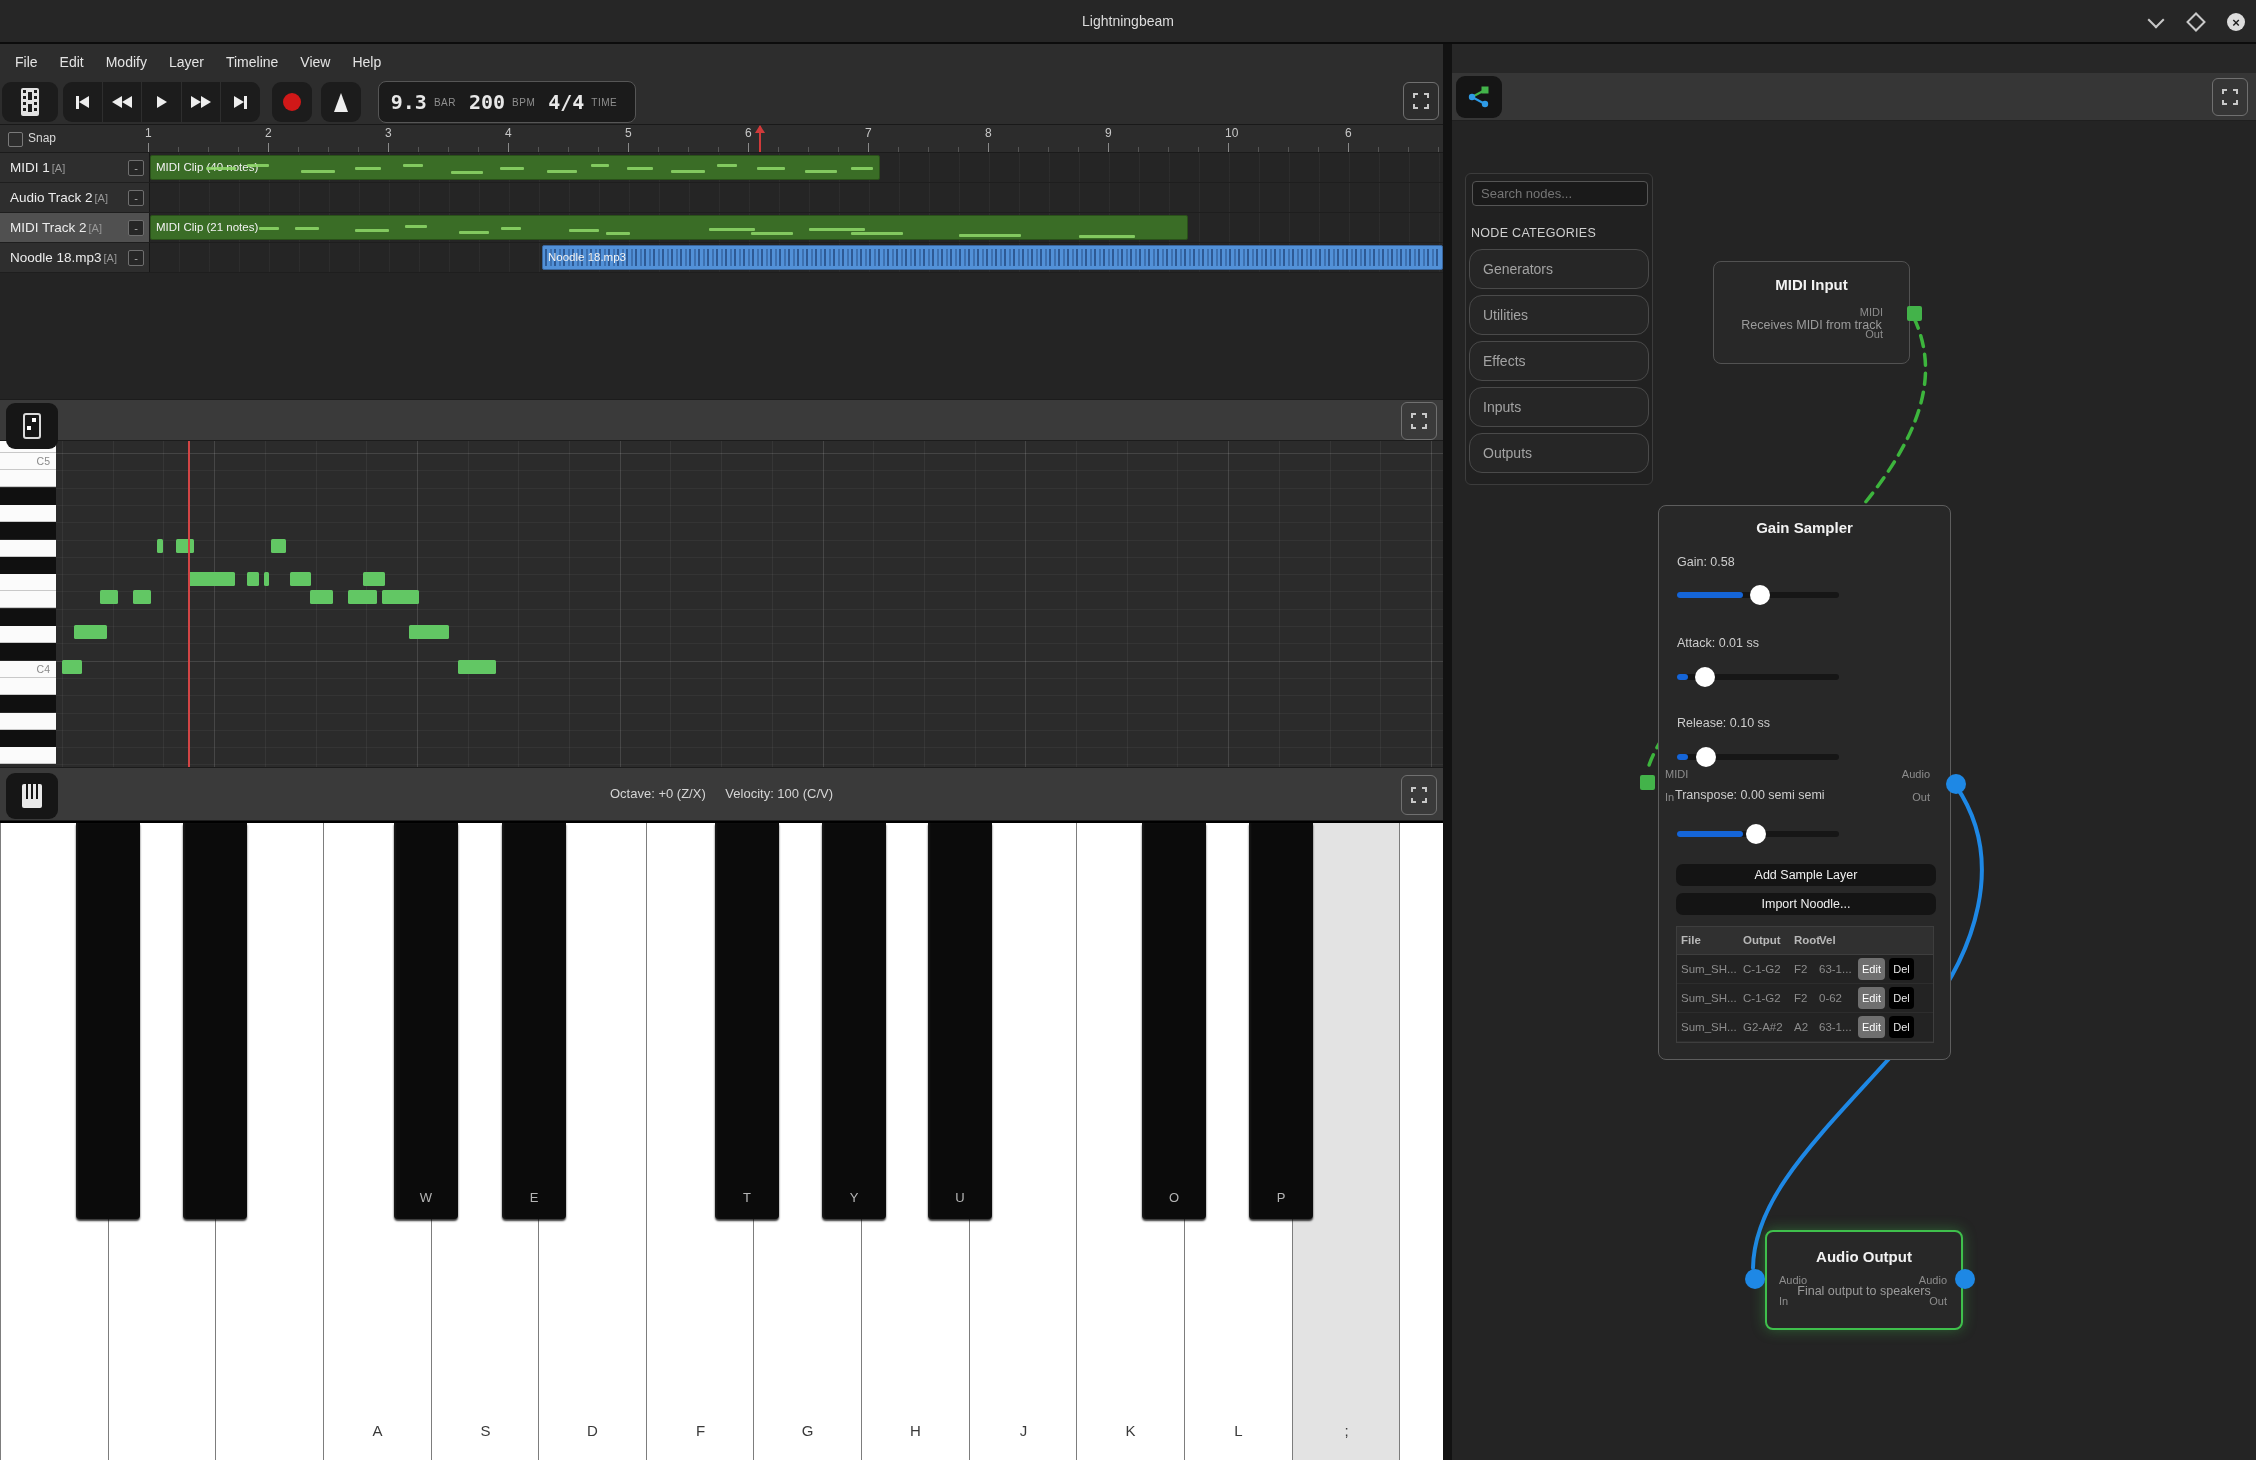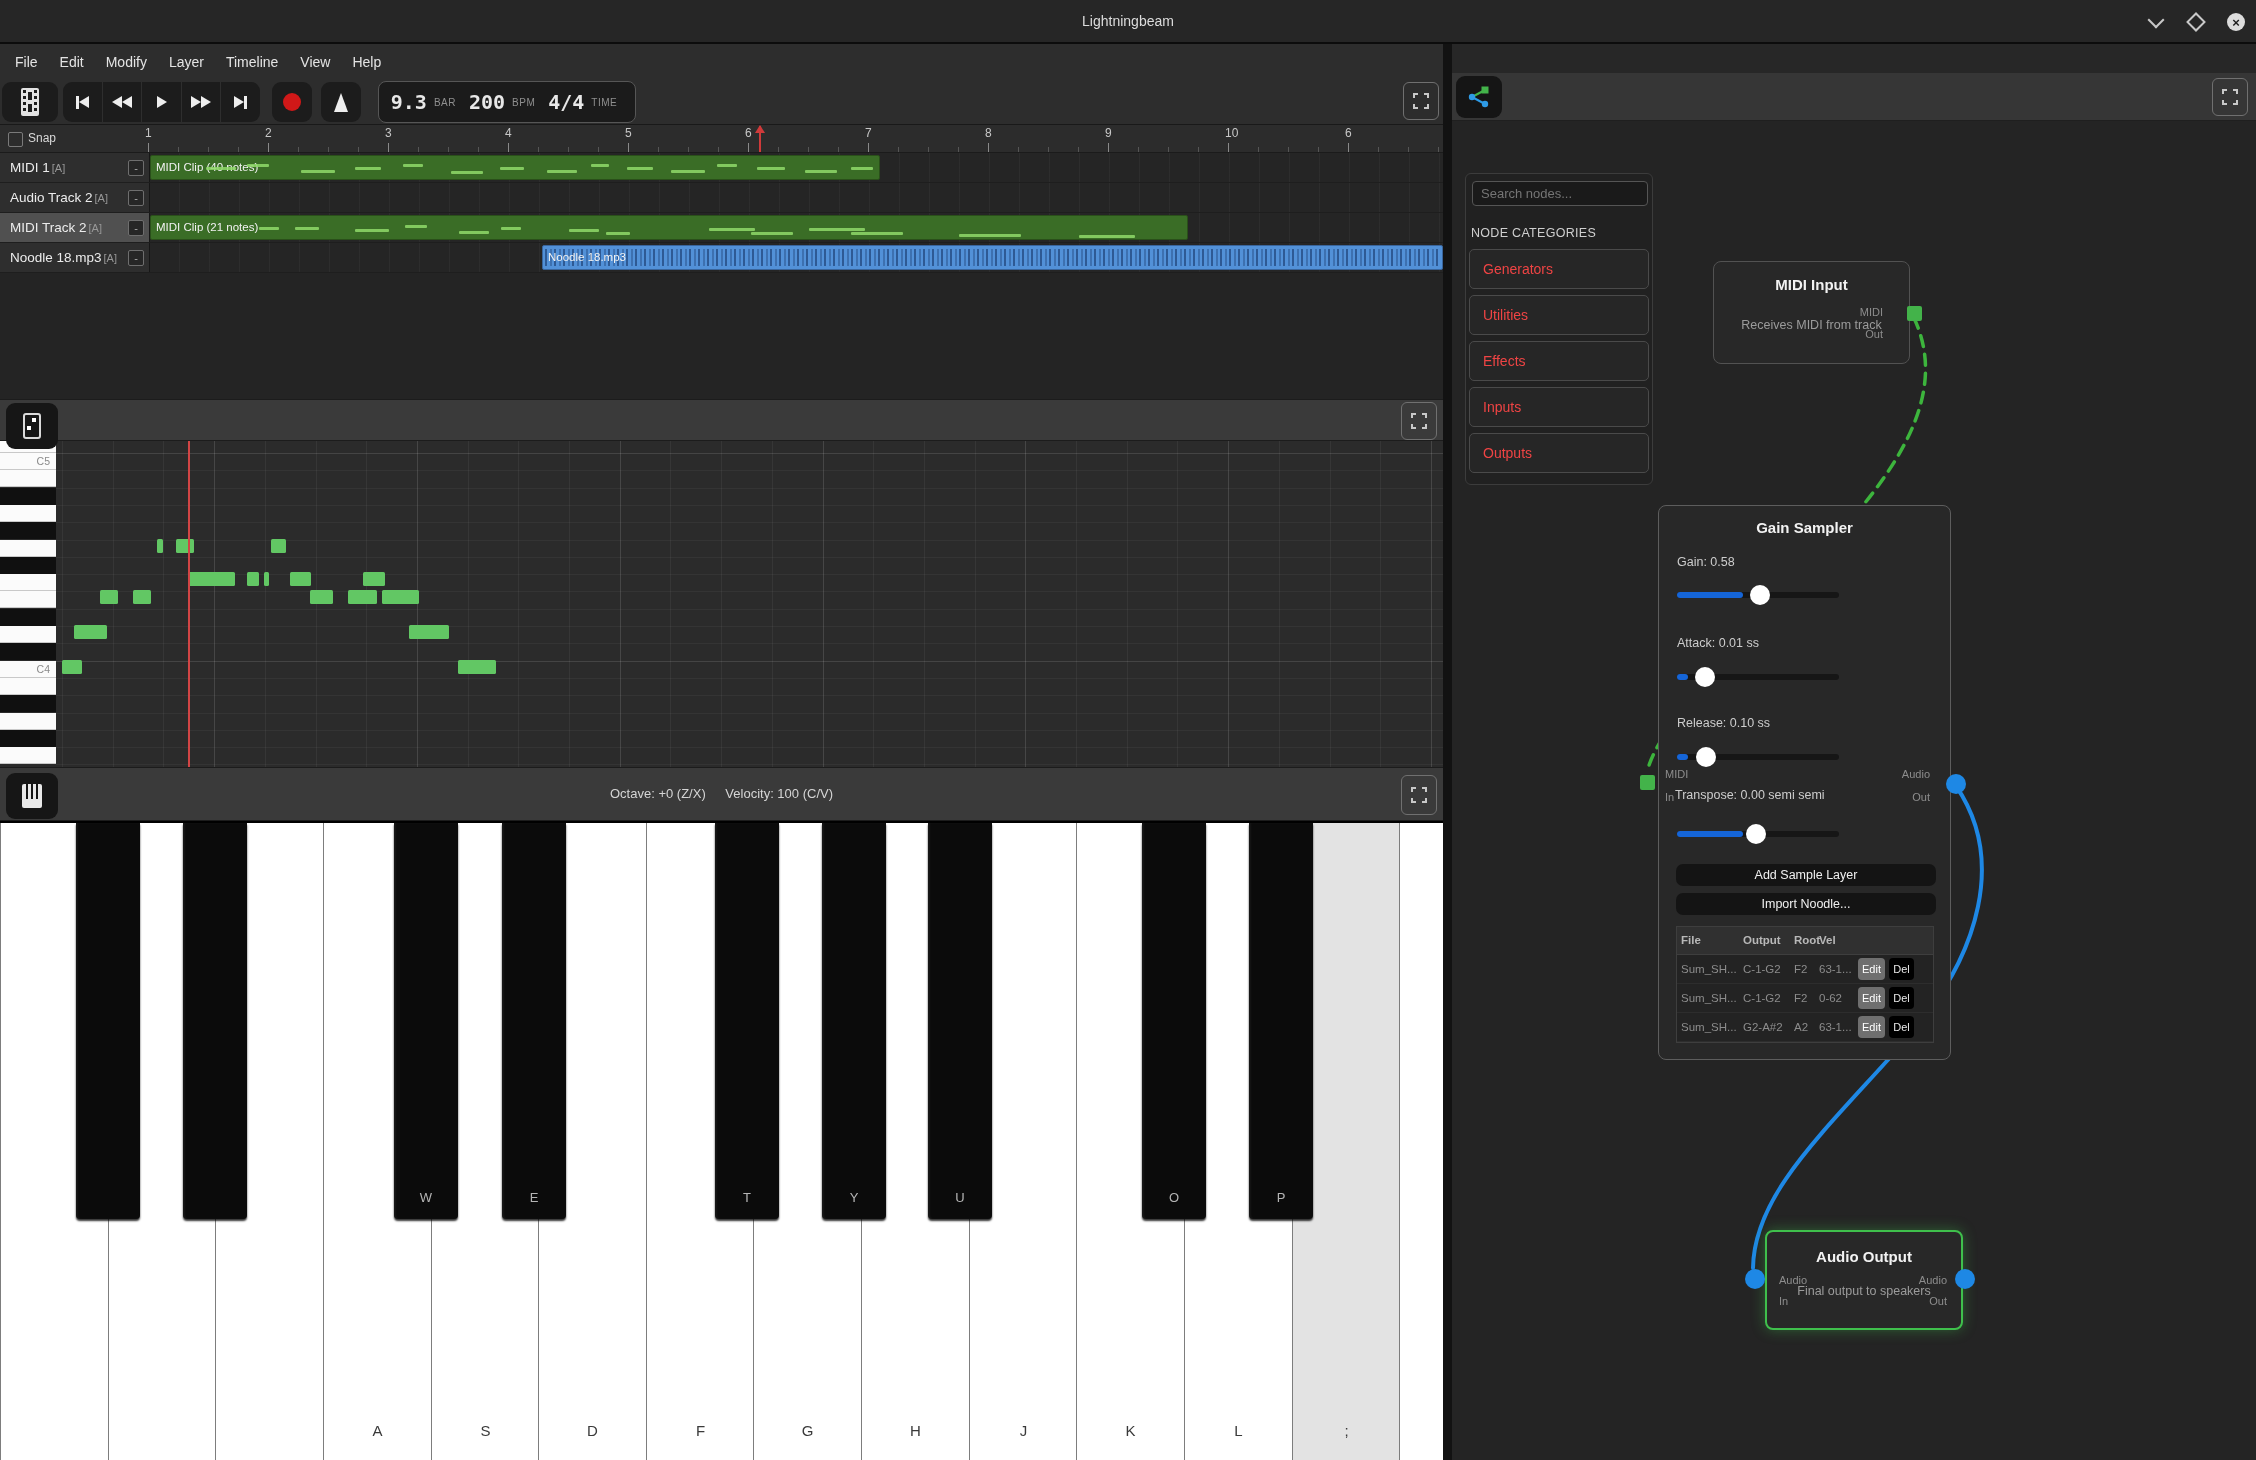--- a/index.html
+++ b/index.html
@@ -100,22 +100,22 @@
 #rp-graph-btn{position:absolute;left:4px;top:3px;width:46px;height:42px;background:#151515;border-radius:9px;
   display:flex;align-items:center;justify-content:center}
 #rp-titlerow{height:39px;background:#2b2b2b;position:relative;border-bottom:1px solid #181818;box-sizing:border-box;display:flex;align-items:center}
 #rp-title{font-size:15px;color:#e0e0e0;margin-left:14px}
 #clear-btn{position:absolute;right:18px;top:8px;background:#d93030;color:#fff;font-size:13px;font-weight:bold;border-radius:4px;padding:4px 13px}
 #cables{position:absolute;left:0;top:0;pointer-events:none}
 #catalog{position:absolute;left:13px;top:129px;width:188px;height:312px;background:#212121;border:1px solid #3c3c3c;border-radius:6px;box-sizing:border-box}
 #search{position:absolute;left:6px;top:7px;width:158px;height:23px;background:#1a1a1a;border:1px solid #555;border-radius:4px;
   color:#999;font-size:13px;padding:0 8px;font-family:"Liberation Sans",sans-serif;outline:none}
 #cat-title{position:absolute;left:5px;top:52px;font-size:12.5px;font-weight:normal;color:#cfcfcf;letter-spacing:.3px}
-.cat-btn{position:absolute;left:3px;width:180px;height:40px;background:#262626;border:1px solid #4a4a4a;border-radius:5px;
-  font-size:14px;color:#ef4444;display:flex;align-items:center;padding-left:13px;box-sizing:border-box}
+.cat-btn{position:absolute;left:3px;width:180px;height:40px;background:#262626;border:1px solid #4a4a4a;border-radius:13px;
+  font-size:14px;color:#a3a3a3;display:flex;align-items:center;padding-left:13px;box-sizing:border-box}
 .node{position:absolute;background:#282828;border:1px solid #525252;border-radius:8px;box-sizing:border-box}
 .node-title{position:absolute;left:0;right:0;text-align:center;font-size:15px;font-weight:bold;color:#f2f2f2}
 .node-desc{position:absolute;left:0;right:0;text-align:center;font-size:12.5px;color:#9b9b9b}
 .port-label{position:absolute;font-size:11px;color:#8d8d8d}
 .conn-sq{position:absolute;width:15px;height:15px;background:#43b34a;border-radius:2px;z-index:3}
 .conn-dot{position:absolute;width:20px;height:20px;background:#1e88e5;border-radius:50%;z-index:3}
 #audio-output-node{border:2px solid #3fc04c;box-shadow:0 0 14px rgba(63,192,76,.4)}
 .ms-label{position:absolute;font-size:12.5px;color:#cdcdcd;white-space:nowrap}
 .slider{position:absolute;width:162px;height:6px;background:#161616;border-radius:3px}
 .slider .fill{position:absolute;left:0;top:0;bottom:0;background:#1565d8;border-radius:3px}

